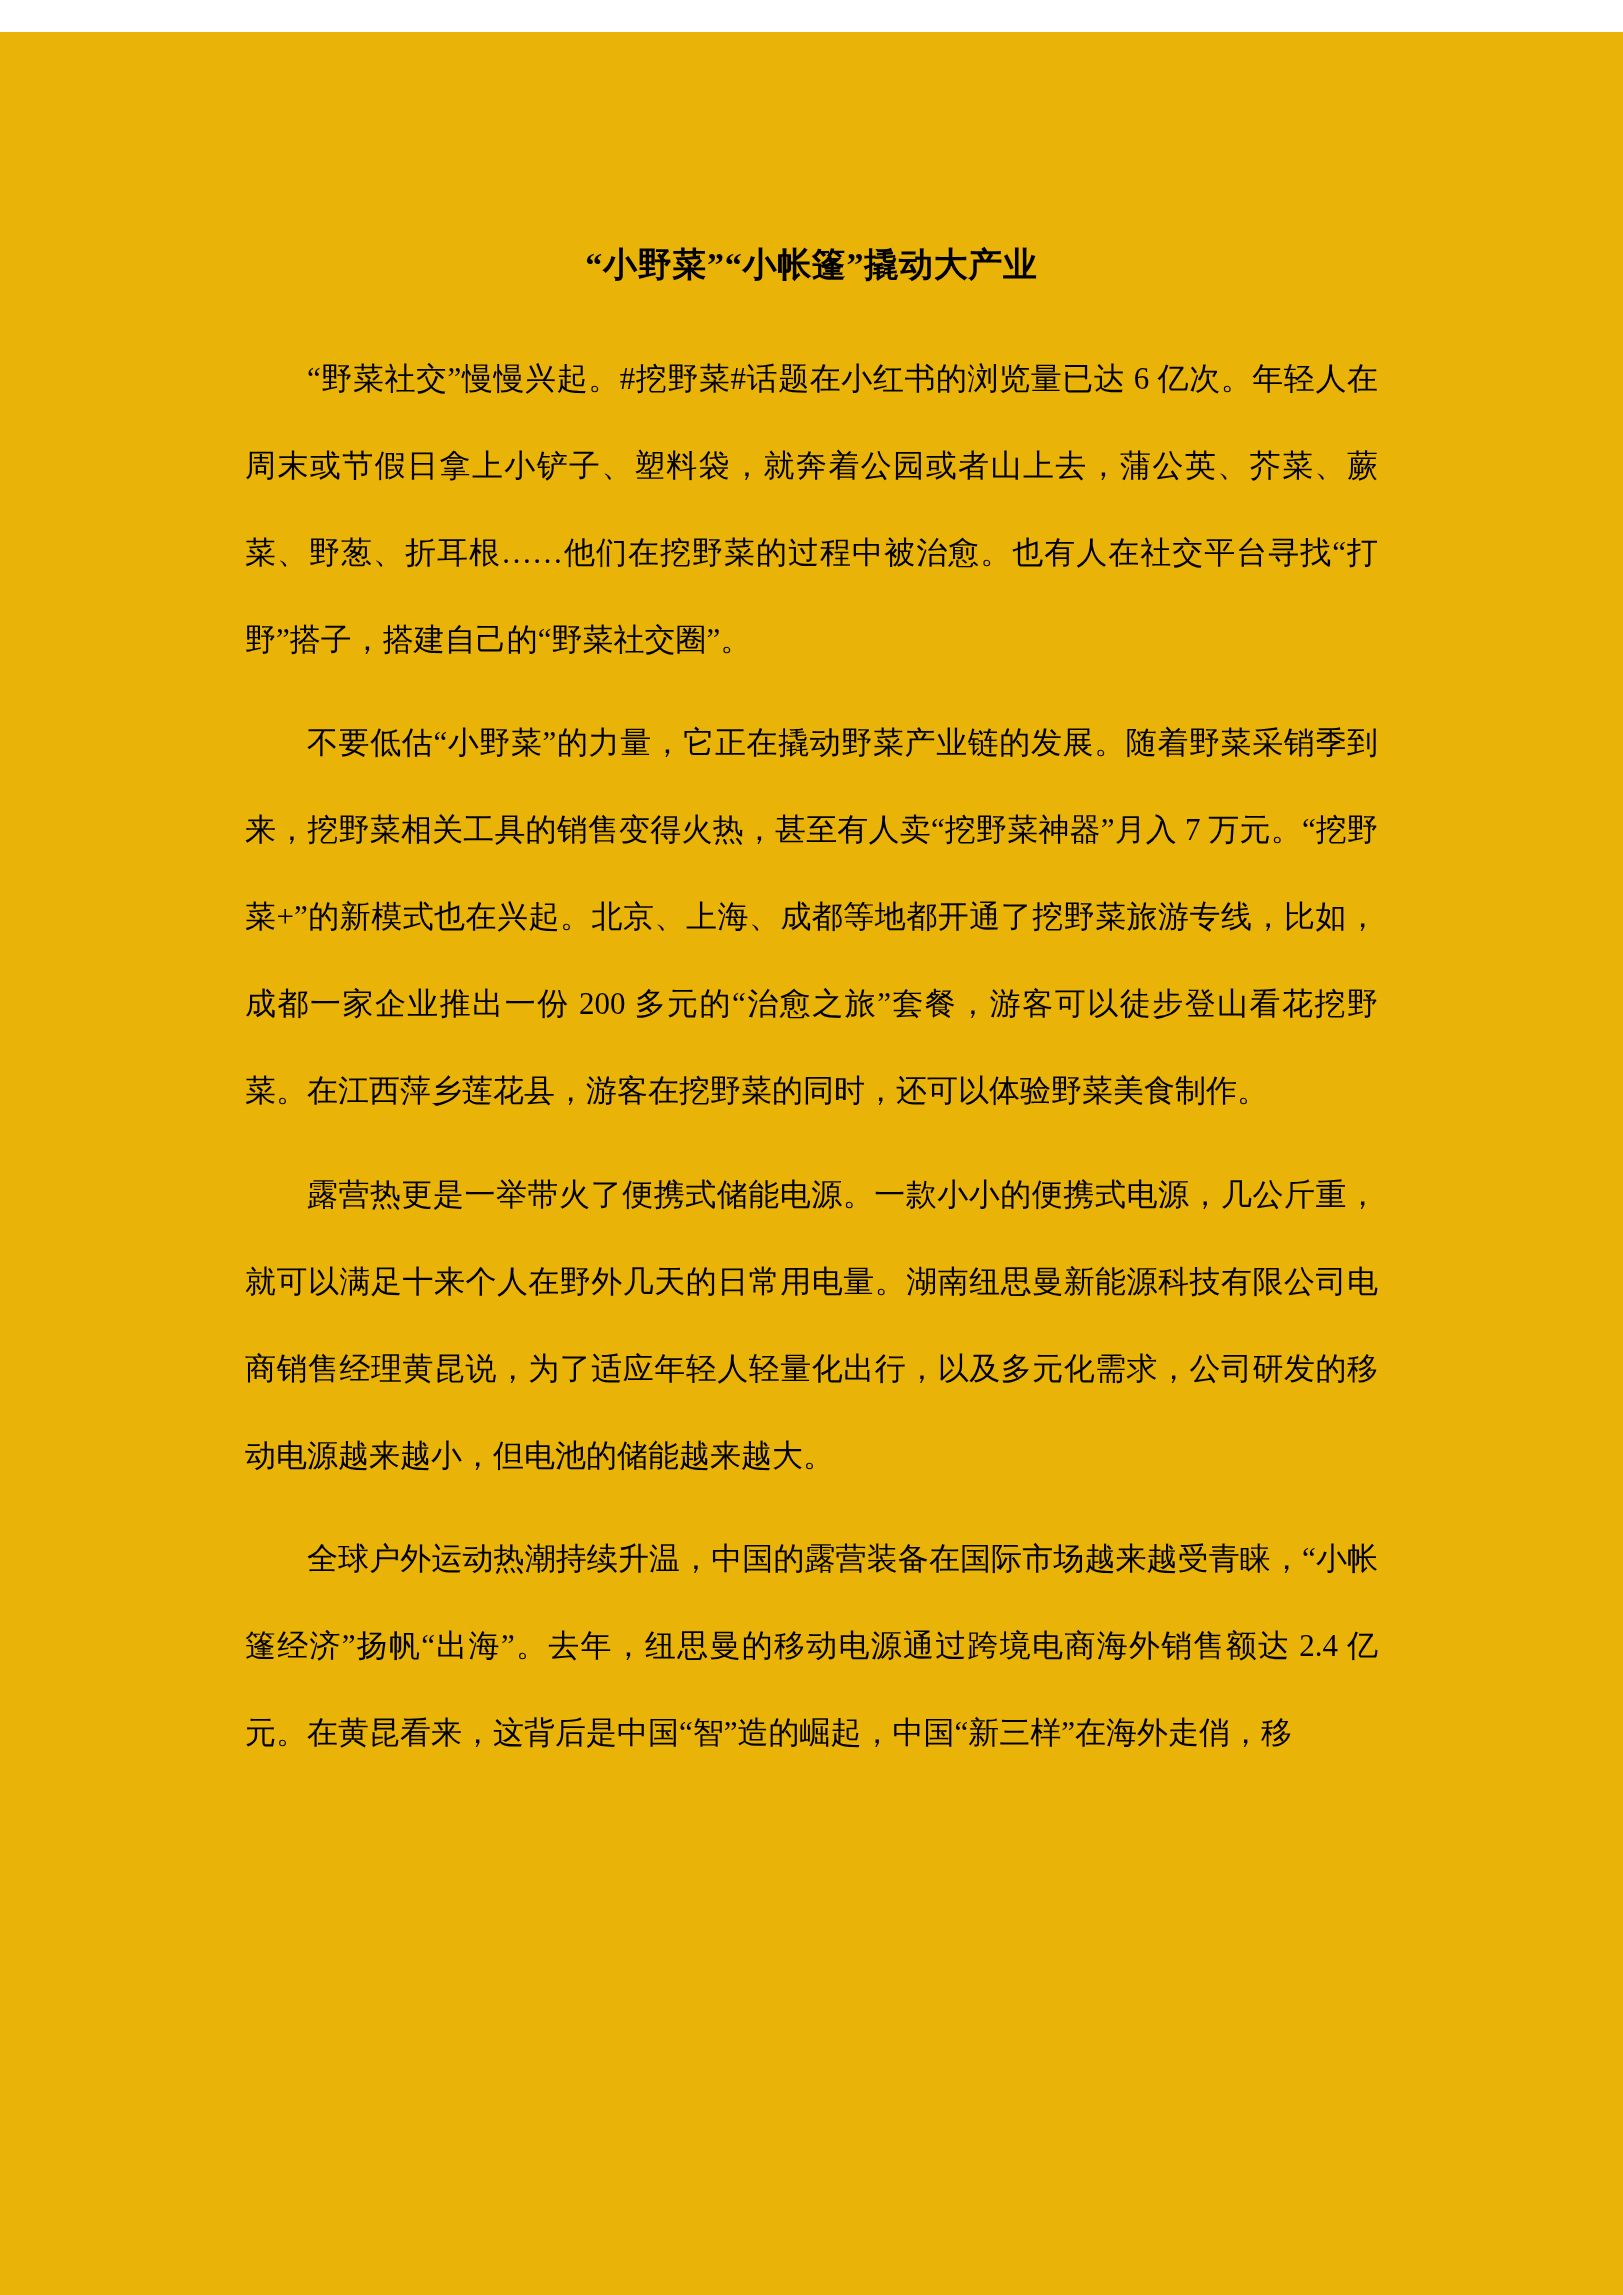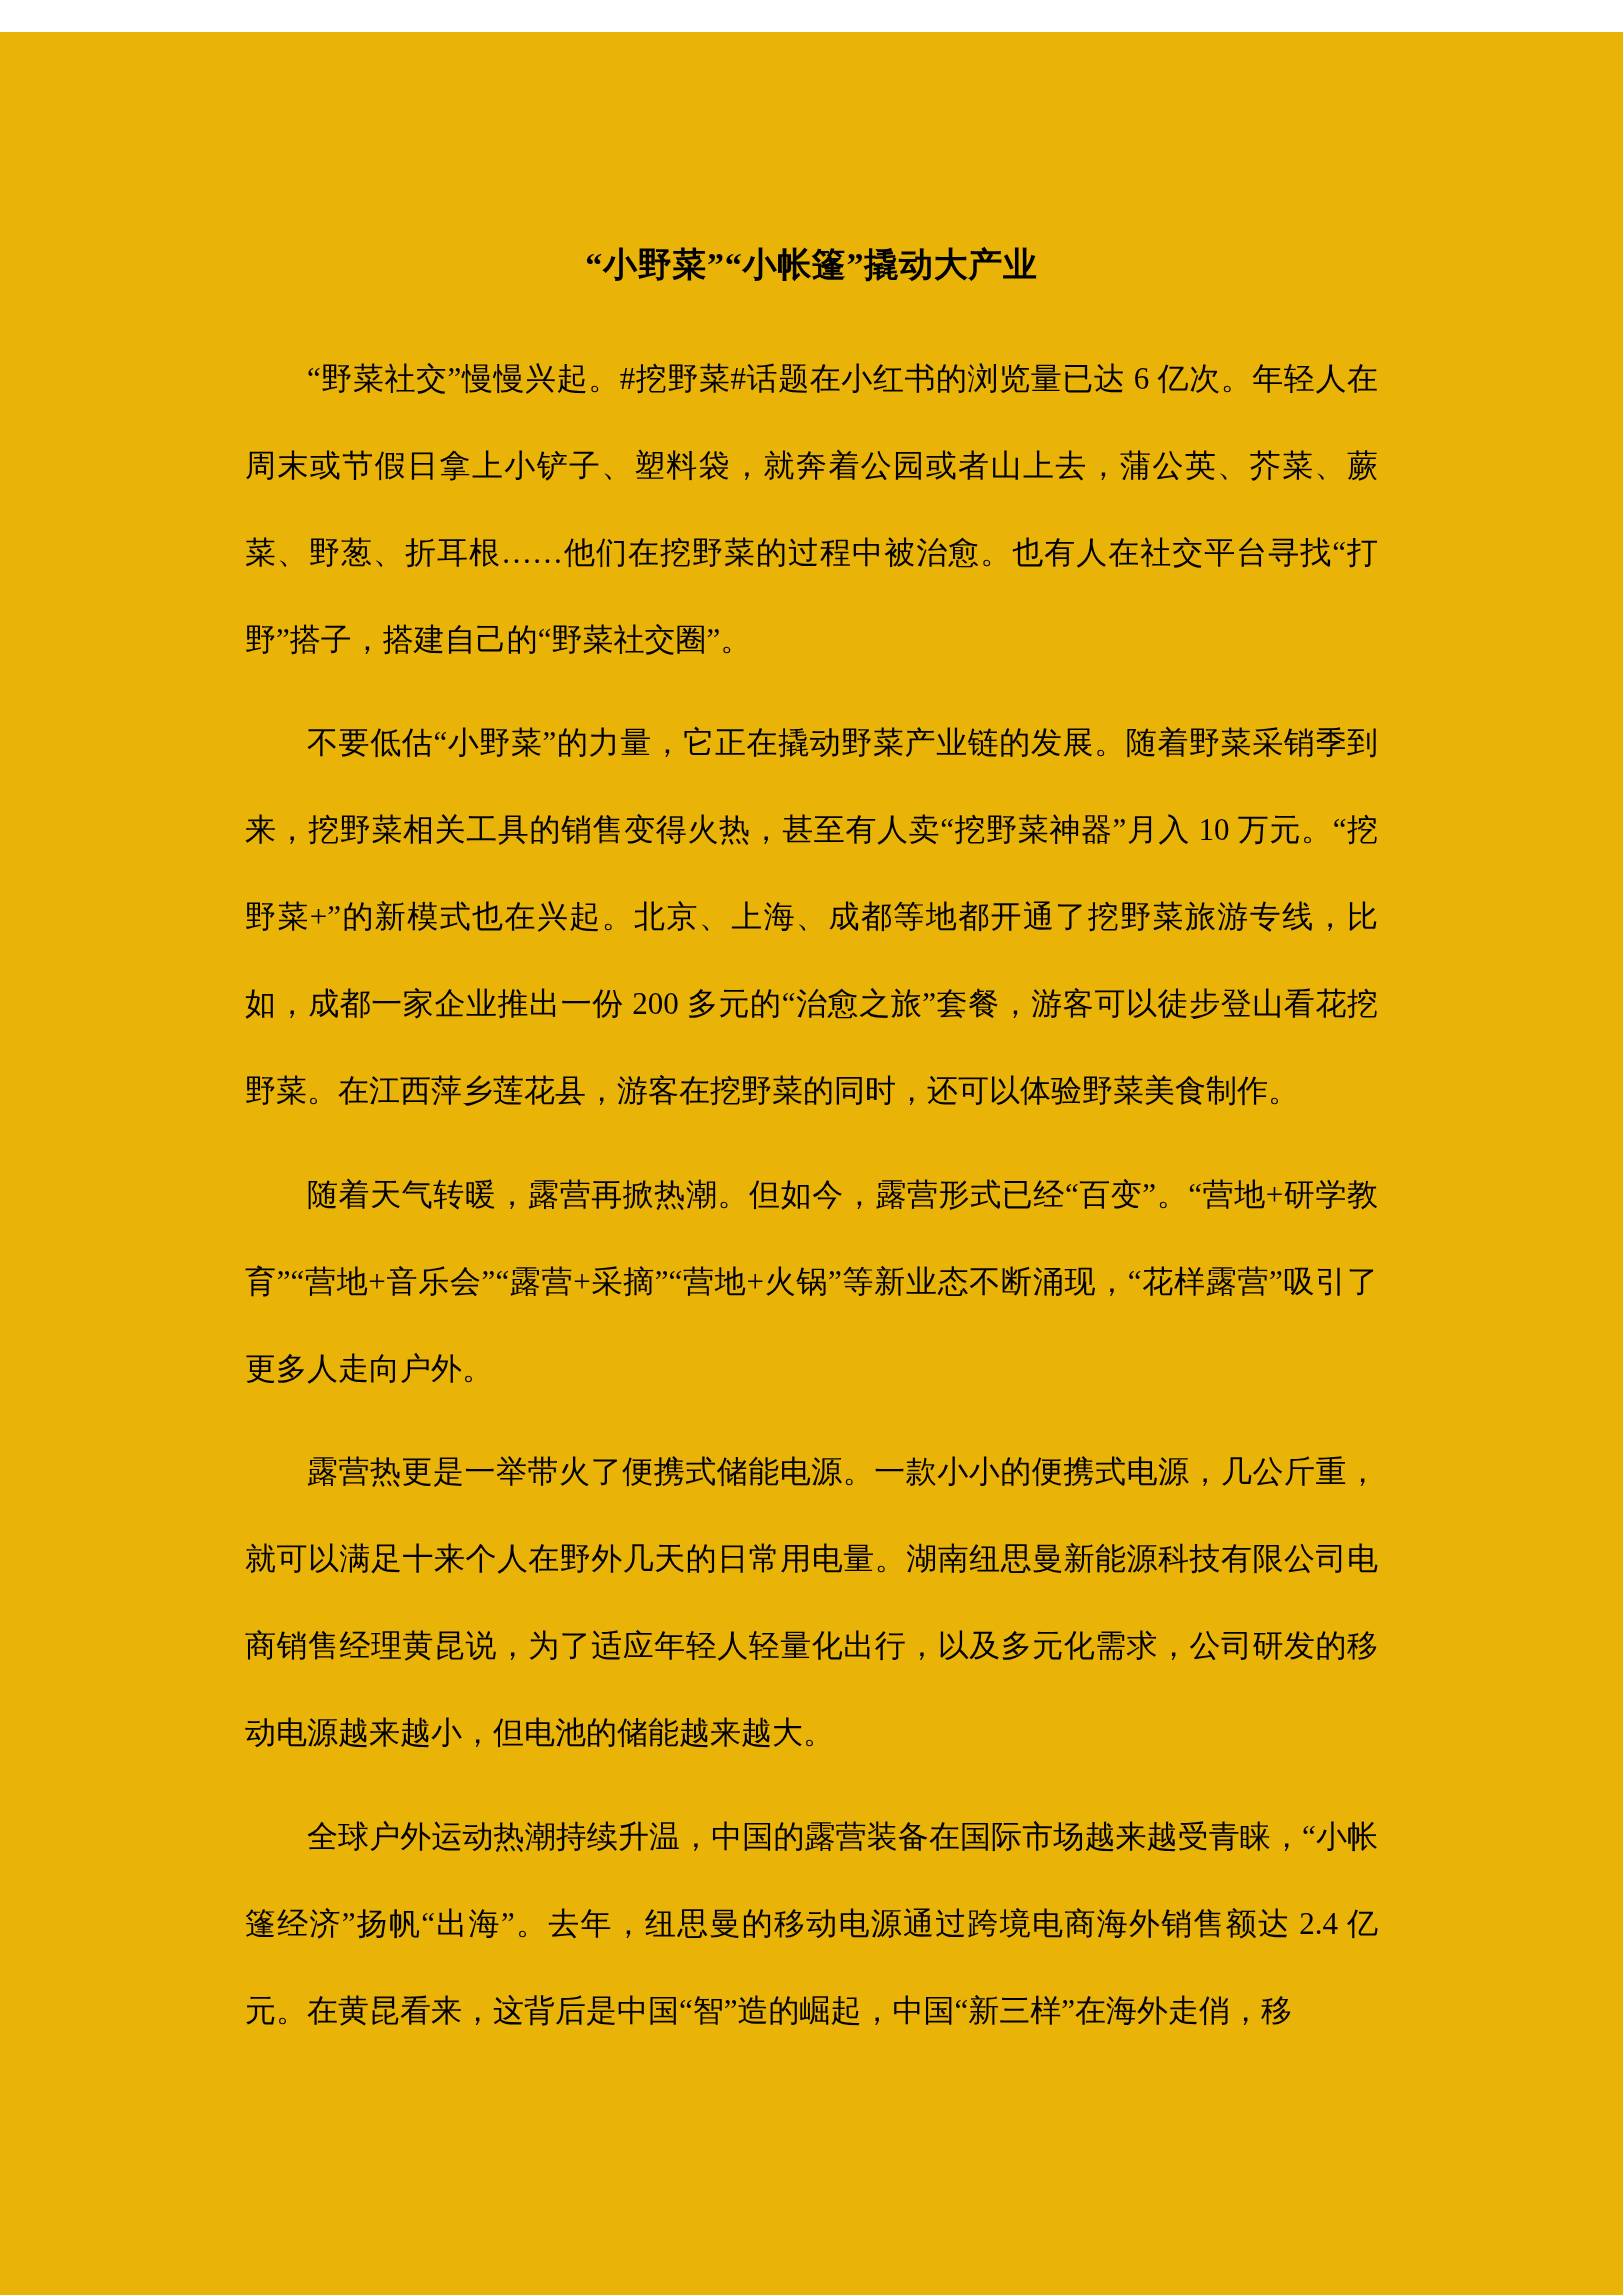--- a/index.html
+++ b/index.html
@@ -39,19 +39,18 @@
     word-break: break-all;
   }
 </style>
 </head>
 <body>
 
 <div class="page">
   <h1 class="doc-title">“小野菜”“小帐篷”撬动大产业</h1>
   <div class="body-text">
     <p class="para">“野菜社交”慢慢兴起。#挖野菜#话题在小红书的浏览量已达 6 亿次。年轻人在周末或节假日拿上小铲子、塑料袋，就奔着公园或者山上去，蒲公英、芥菜、蕨菜、野葱、折耳根……他们在挖野菜的过程中被治愈。也有人在社交平台寻找“打野”搭子，搭建自己的“野菜社交圈”。</p>
-    <p class="para">不要低估“小野菜”的力量，它正在撬动野菜产业链的发展。随着野菜采销季到来，挖野菜相关工具的销售变得火热，甚至有人卖“挖野菜神器”月入 10 万元。“挖野菜+”的新模式也在兴起。北京、上海、成都等地都开通了挖野菜旅游专线，比如，成都一家企业推出一份 200 多元的“治愈之旅”套餐，游客可以徒步登山看花挖野菜。在江西萍乡莲花县，游客在挖野菜的同时，还可以体验野菜美食制作。</p>
-    <p class="para">随着天气转暖，露营再掀热潮。但如今，露营形式已经“百变”。“营地+研学教育”“营地+音乐会”“露营+采摘”“营地+火锅”等新业态不断涌现，“花样露营”吸引了更多人走向户外。</p>
+    <p class="para">不要低估“小野菜”的力量，它正在撬动野菜产业链的发展。随着野菜采销季到来，挖野菜相关工具的销售变得火热，甚至有人卖“挖野菜神器”月入 7 万元。“挖野菜+”的新模式也在兴起。北京、上海、成都等地都开通了挖野菜旅游专线，比如，成都一家企业推出一份 200 多元的“治愈之旅”套餐，游客可以徒步登山看花挖野菜。在江西萍乡莲花县，游客在挖野菜的同时，还可以体验野菜美食制作。</p>
     <p class="para">露营热更是一举带火了便携式储能电源。一款小小的便携式电源，几公斤重，就可以满足十来个人在野外几天的日常用电量。湖南纽思曼新能源科技有限公司电商销售经理黄昆说，为了适应年轻人轻量化出行，以及多元化需求，公司研发的移动电源越来越小，但电池的储能越来越大。</p>
     <p class="para">全球户外运动热潮持续升温，中国的露营装备在国际市场越来越受青睐，“小帐篷经济”扬帆“出海”。去年，纽思曼的移动电源通过跨境电商海外销售额达 2.4 亿元。在黄昆看来，这背后是中国“智”造的崛起，中国“新三样”在海外走俏，移</p>
   </div>
 </div>
 
 
 </body></html>

